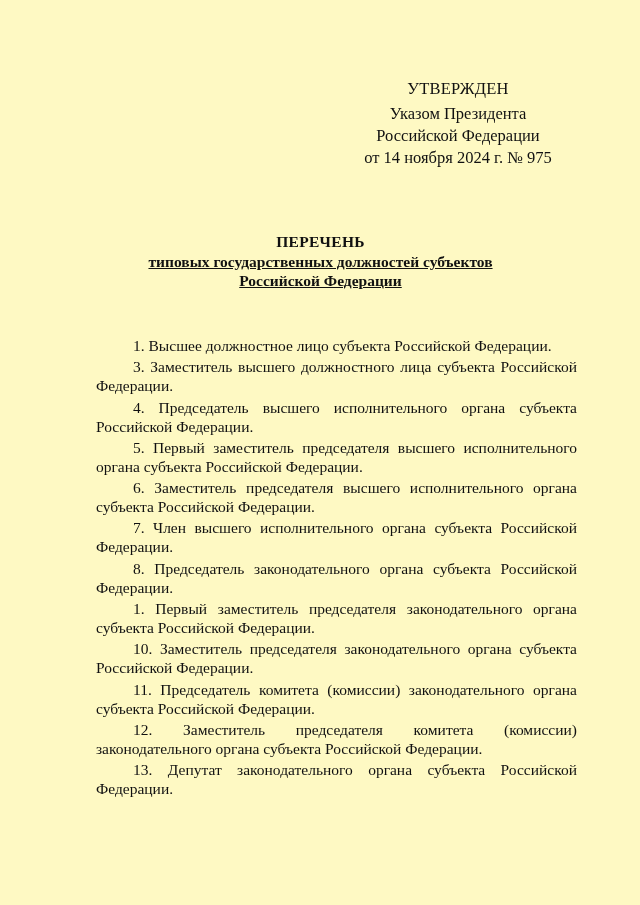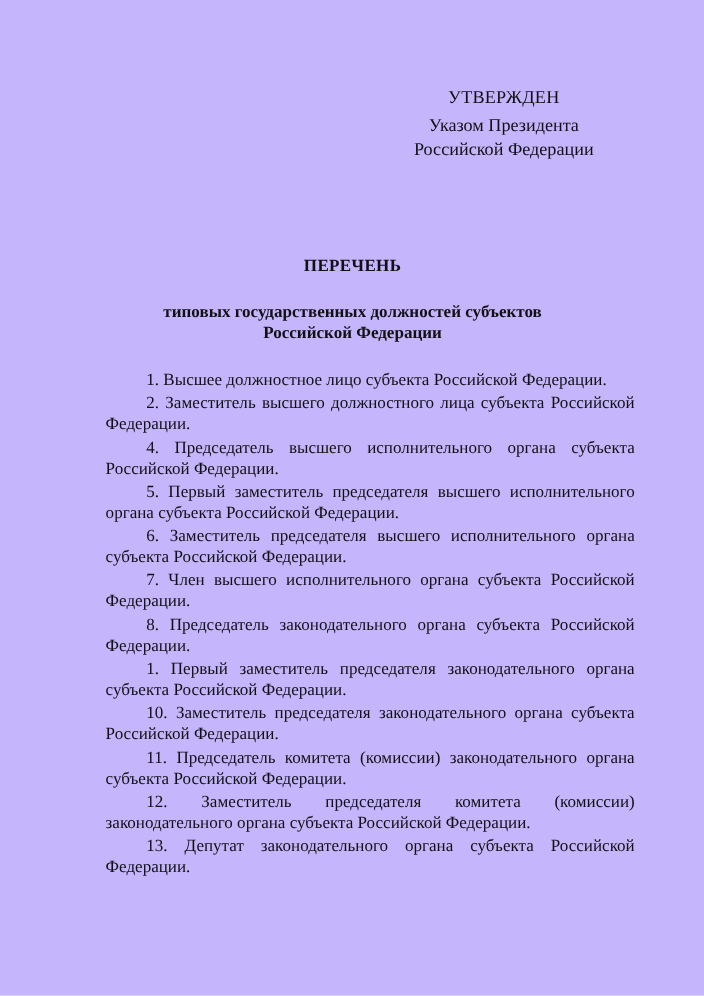--- a/index.html
+++ b/index.html
@@ -12,21 +12,21 @@
       height: 905px;
       position: relative;
       overflow: hidden;
       font-family: "Liberation Serif", "DejaVu Serif", serif;
       color: #111111;
     }
     .page {
       position: absolute;
       left: 0; top: 0;
       width: 640px; height: 905px;
-      background: #c4b5fd;
+      background: #fef9c3;
     }
     .approval {
       position: absolute;
       left: 330px;
       width: 256px;
       top: 78px;
       text-align: center;
       font-size: 16.5px;
       line-height: 22px;
     }
@@ -44,26 +44,27 @@
       left: 80px;
       width: 481px;
       top: 232px;
       text-align: center;
       font-weight: bold;
       font-size: 15.5px;
     }
     .title-block .doc-title {
       display: block;
       line-height: 20px;
-      margin-bottom: 22px;
+      margin-bottom: 0;
       letter-spacing: 0.3px;
     }
     .title-block .doc-subtitle {
       display: block;
       line-height: 19px;
+      text-decoration: underline;
     }
     .list {
       position: absolute;
       left: 80px;
       width: 481px;
       top: 320px;
       margin: 16px;
       padding: 0;
       list-style: none;
       font-size: 15.5px;
@@ -77,31 +78,32 @@
   </style>
 </head>
 <body>
 
 <div class="page">
 
   <div class="approval">
     <span class="approved">УТВЕРЖДЕН</span>
     <span class="line">Указом Президента</span>
     <span class="line">Российской Федерации</span>
+    <span class="line">от 14 ноября 2024 г. № 975</span>
   </div>
 
   <div class="title-block">
     <span class="doc-title">ПЕРЕЧЕНЬ</span>
     <span class="doc-subtitle">типовых государственных должностей субъектов</span>
     <span class="doc-subtitle">Российской Федерации</span>
   </div>
 
   <ol class="list">
     <li>1. Высшее должностное лицо субъекта Российской Федерации.</li>
-    <li>2. Заместитель высшего должностного лица субъекта Российской Федерации.</li>
+    <li>3. Заместитель высшего должностного лица субъекта Российской Федерации.</li>
     <li>4. Председатель высшего исполнительного органа субъекта Российской Федерации.</li>
     <li>5. Первый заместитель председателя высшего исполнительного органа субъекта Российской Федерации.</li>
     <li>6. Заместитель председателя высшего исполнительного органа субъекта Российской Федерации.</li>
     <li>7. Член высшего исполнительного органа субъекта Российской Федерации.</li>
     <li>8. Председатель законодательного органа субъекта Российской Федерации.</li>
     <li>1. Первый заместитель председателя законодательного органа субъекта Российской Федерации.</li>
     <li>10. Заместитель председателя законодательного органа субъекта Российской Федерации.</li>
     <li>11. Председатель комитета (комиссии) законодательного органа субъекта Российской Федерации.</li>
     <li>12. Заместитель председателя комитета (комиссии) законодательного органа субъекта Российской Федерации.</li>
     <li>13. Депутат законодательного органа субъекта Российской Федерации.</li>

